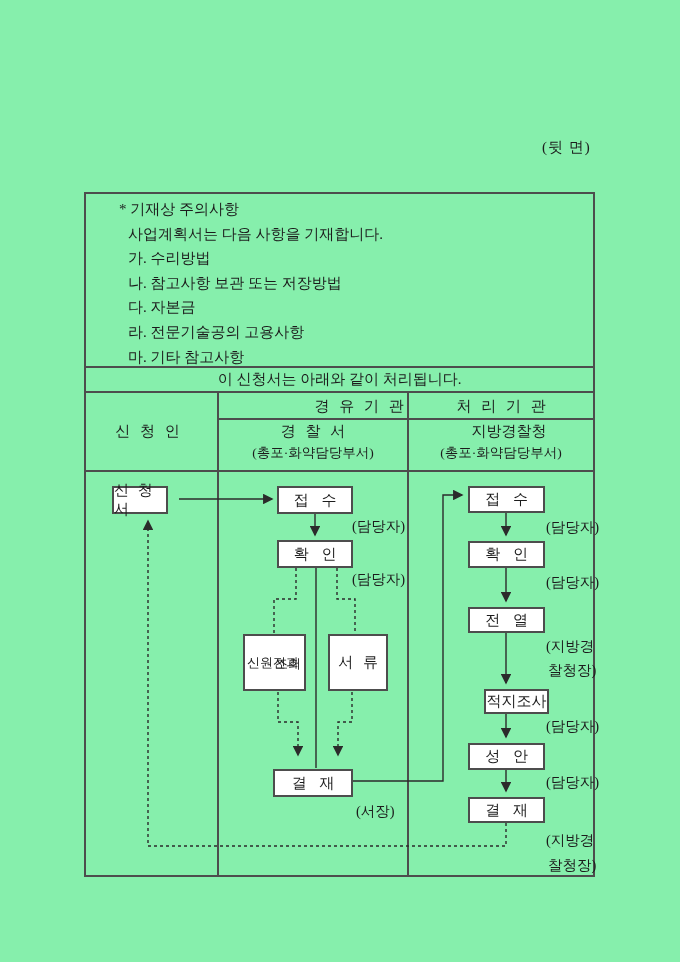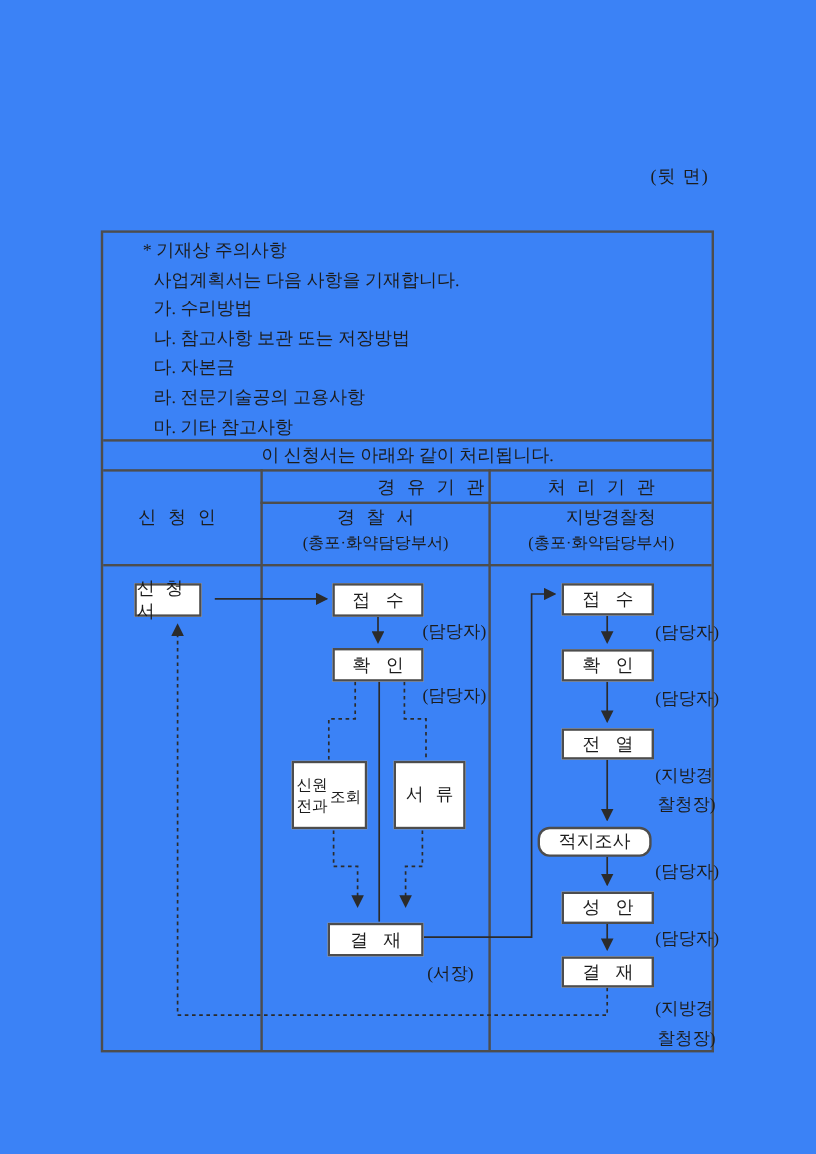--- a/index.html
+++ b/index.html
@@ -1,16 +1,16 @@
 <!DOCTYPE html>
 <html><head>
 <meta charset="utf-8">
 <style>
   html,body{margin:0;padding:0;background:#ffffff;}
-  .page{position:relative;width:680px;height:962px;background:#3b82f6;overflow:hidden;
+  .page{position:relative;width:680px;height:962px;background:#86efac;overflow:hidden;
         font-family:"Liberation Serif", serif;color:#1c1c1c;}
   .abs{position:absolute;}
   .txt{white-space:nowrap;font-size:15px;}
   
   #corner-note{left:542px;top:138px;font-size:15px;letter-spacing:1px;}
   
   #outer-frame{left:84px;top:192px;width:507px;height:681px;border:2px solid #4d4d4d;}
   
   .hline{height:2px;background:#4d4d4d;}
   .vline{width:2px;background:#4d4d4d;}
@@ -35,28 +35,28 @@
   #hdr-regional{left:409px;top:422px;width:200px;word-spacing:0;}
   #hdr-regional-dept{left:409px;top:444px;width:184px;font-size:13.5px;word-spacing:0;}
   
   .fbox{border:2px solid #4d4d4d;background:#fff;display:flex;align-items:center;
         justify-content:center;font-size:15px;word-spacing:9px;box-sizing:border-box;}
   #box-application{left:112px;top:486px;width:56px;height:28px;word-spacing:5px;}
   #box-p-receipt{left:277px;top:486px;width:76px;height:28px;}
   #box-p-confirm{left:277px;top:540px;width:76px;height:28px;}
   #box-identity{left:243px;top:634px;width:63px;height:57px;font-size:13px;word-spacing:0;
                 justify-content:flex-start;}
-  #box-identity .id-left{display:flex;flex-direction:column;line-height:18px;padding-left:2px;}
+  #box-identity .id-left{display:flex;flex-direction:row;line-height:18px;padding-left:2px;}
   #box-identity .id-right{position:absolute;right:3px;top:19px;}
   #box-documents{left:328px;top:634px;width:60px;height:57px;word-spacing:6px;}
   #box-p-approval{left:273px;top:769px;width:80px;height:28px;}
   #box-r-receipt{left:468px;top:486px;width:77px;height:27px;}
   #box-r-confirm{left:468px;top:541px;width:77px;height:27px;}
   #box-r-review{left:468px;top:607px;width:77px;height:26px;}
-  #box-r-survey{left:448px;top:689px;width:95px;height:25px;word-spacing:0;border-radius:10px;}
+  #box-r-survey{left:484px;top:689px;width:65px;height:25px;word-spacing:0;}
   #box-r-draft{left:468px;top:743px;width:77px;height:27px;}
   #box-r-approval{left:468px;top:797px;width:77px;height:26px;}
   
   .side{font-size:14.5px;}
   #lbl-p-receipt-by{left:352px;top:517px;}
   #lbl-p-confirm-by{left:352px;top:570px;}
   #lbl-p-approval-by{left:356px;top:802px;}
   #lbl-r-receipt-by{left:546px;top:518px;}
   #lbl-r-confirm-by{left:546px;top:573px;}
   #lbl-r-review-by1{left:546px;top:637px;}

